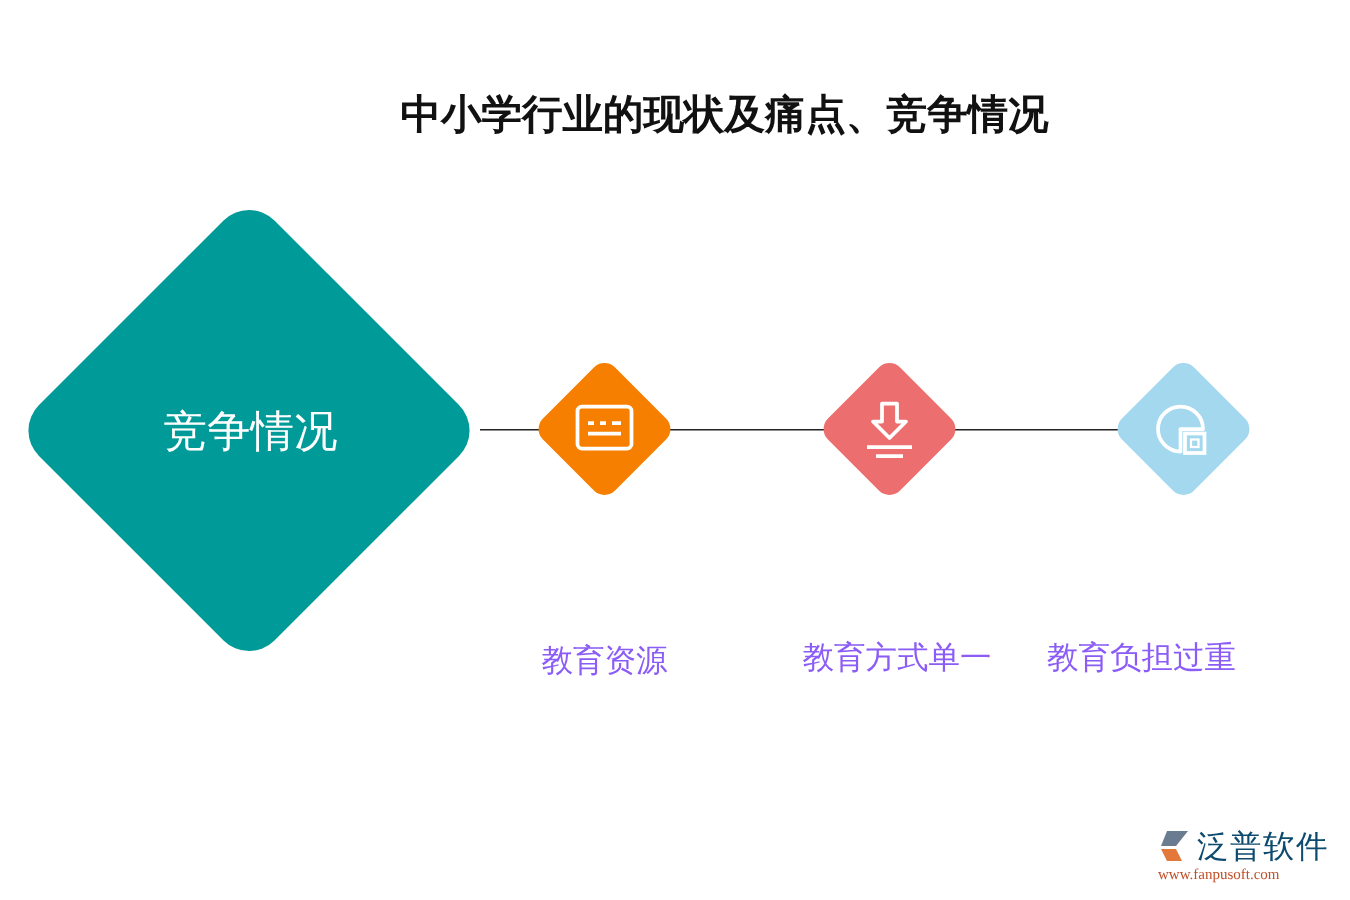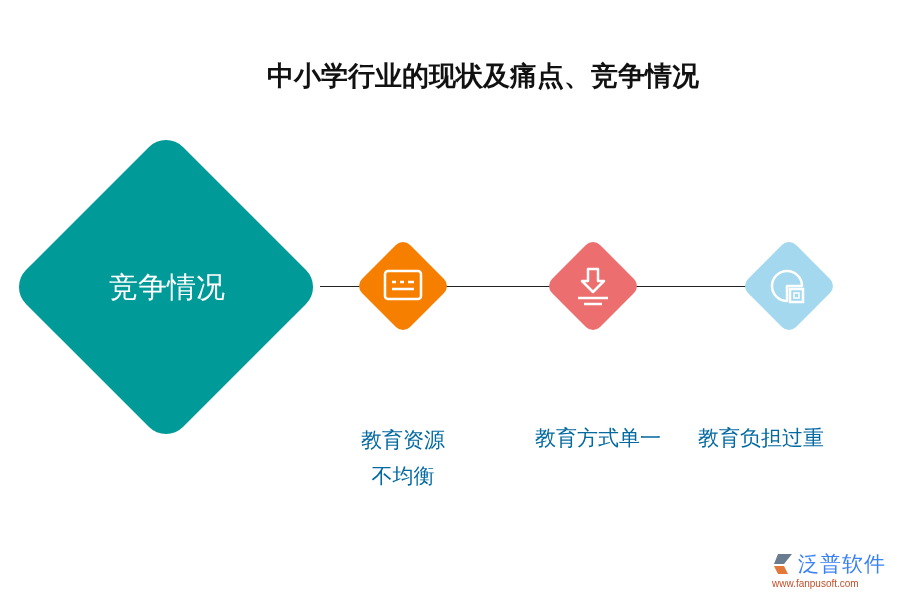--- a/index.html
+++ b/index.html
@@ -10,27 +10,27 @@
     .connector { position: absolute; left: 320px; top: 286px; width: 430px; height: 1px; background: #222; }
     .diamond { position: absolute; transform: rotate(45deg); border-radius: 16px; }
     .big { left: 55px; top: 176px; width: 222px; height: 222px; background: #009a98; border-radius: 24px; }
     .big-label { position: absolute; left: 67px; top: 268px; width: 200px; text-align: center;
                  color: #fff; font-size: 29px; font-family: "DejaVu Sans", "Liberation Sans", sans-serif; }
     .small { width: 68px; height: 68px; border-radius: 10px; }
     .node1 { left: 369px; top: 252px; background: #f77f00; }
     .node2 { left: 559px; top: 252px; background: #ec6e6e; }
     .node3 { left: 755px; top: 252px; background: #a3d8ef; }
     .icon { position: absolute; width: 50px; height: 50px; }
-    .label { position: absolute; text-align: center; color: #0369a1; font-size: 21px; line-height: 36px;
+    .label { position: absolute; text-align: center; color: #8b5cf6; font-size: 21px; line-height: 36px;
              font-family: "DejaVu Serif", "Liberation Serif", serif; }
     .logo { position: absolute; left: 770px; top: 550px; width: 125px; height: 45px; }
-    .logo-text { position: absolute; left: 28px; top: 0; font-size: 21px; color: #3b82f6;
+    .logo-text { position: absolute; left: 28px; top: 0; font-size: 21px; color: #0c4a6e;
                  font-family: "DejaVu Sans", "Liberation Sans", sans-serif; letter-spacing: 1px; }
     .logo-url { position: absolute; left: 2px; top: 28px; font-size: 10px; color: #c0502a;
-                font-family: Liberation Sans, sans-serif; }
+                font-family: Liberation Serif, serif; }
   </style>
 </head>
 <body>
 
 <div class="title">中小学行业的现状及痛点、竞争情况</div>
 
 <div class="connector"></div>
 
 <div class="diamond big"></div>
 <div class="big-label">竞争情况</div>
@@ -38,21 +38,20 @@
 <div class="diamond small node1"></div>
 <svg class="icon" style="left:378px; top:261px;" viewBox="0 0 50 50">
   <rect x="7" y="10" width="36" height="28" rx="3" fill="none" stroke="#fff" stroke-width="2.5"></rect>
   <line x1="14" y1="21" x2="18" y2="21" stroke="#fff" stroke-width="2.5"></line>
   <line x1="22" y1="21" x2="26" y2="21" stroke="#fff" stroke-width="2.5"></line>
   <line x1="30" y1="21" x2="36" y2="21" stroke="#fff" stroke-width="2.5"></line>
   <line x1="14" y1="28" x2="36" y2="28" stroke="#fff" stroke-width="2.5"></line>
 </svg>
 <div class="label" style="left:343px; top:422px; width:120px;">
   <div>教育资源</div>
-  <div>不均衡</div>
 </div>
 
 <div class="diamond small node2"></div>
 <svg class="icon" style="left:568px; top:261px;" viewBox="0 0 50 50">
   <path d="M20 8 H30 V20 H36 L25 31 L14 20 H20 Z" fill="none" stroke="#fff" stroke-width="2.5" stroke-linejoin="round"></path>
   <line x1="10" y1="37" x2="40" y2="37" stroke="#fff" stroke-width="2.5"></line>
   <line x1="16" y1="43" x2="34" y2="43" stroke="#fff" stroke-width="2.5"></line>
 </svg>
 <div class="label" style="left:518px; top:420px; width:160px;font-family:Liberation Serif, serif;">
   <div>教育方式单一</div>

